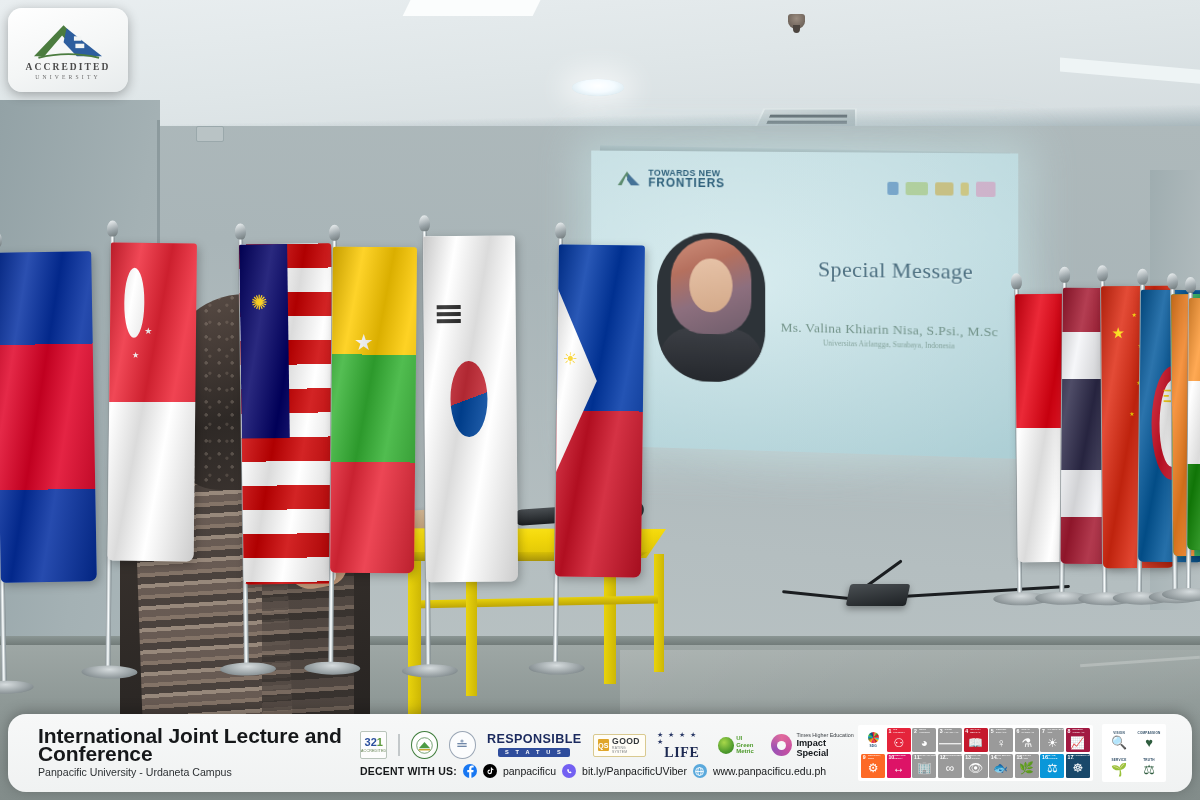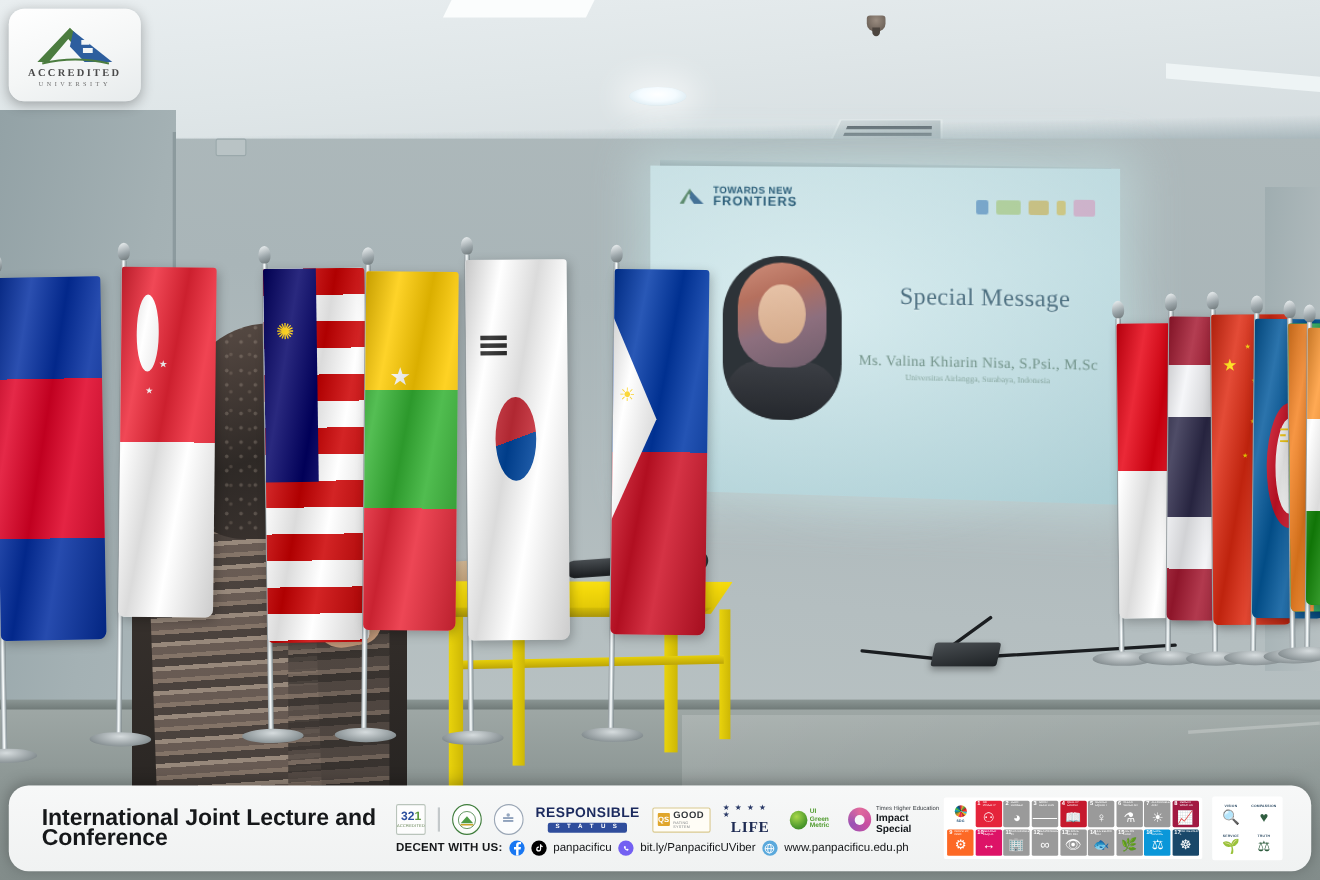--- a/index.html
+++ b/index.html
@@ -501,20 +501,21 @@
       </svg>
     </div>
     <div class="logo-name">ACCREDITED</div>
     <div class="logo-sub">UNIVERSITY</div>
   </div>
 
   <div class="bottom-bar">
 
     <div class="bb-left">
       <div class="bb-title">International Joint Lecture and Conference</div>
+      <div class="bb-sub">Panpacific University - Urdaneta Campus</div>
     </div>
 
     <div class="bb-mid">
       <div class="accred-row">
 
         <div class="badge-321">
           <div class="t">
             <span style="color:#2b4f9e">3</span><span style="color:#2b4f9e">2</span><span style="color:#5c9a3c">1</span>
           </div>
           <div class="b">ACCREDITED</div>

